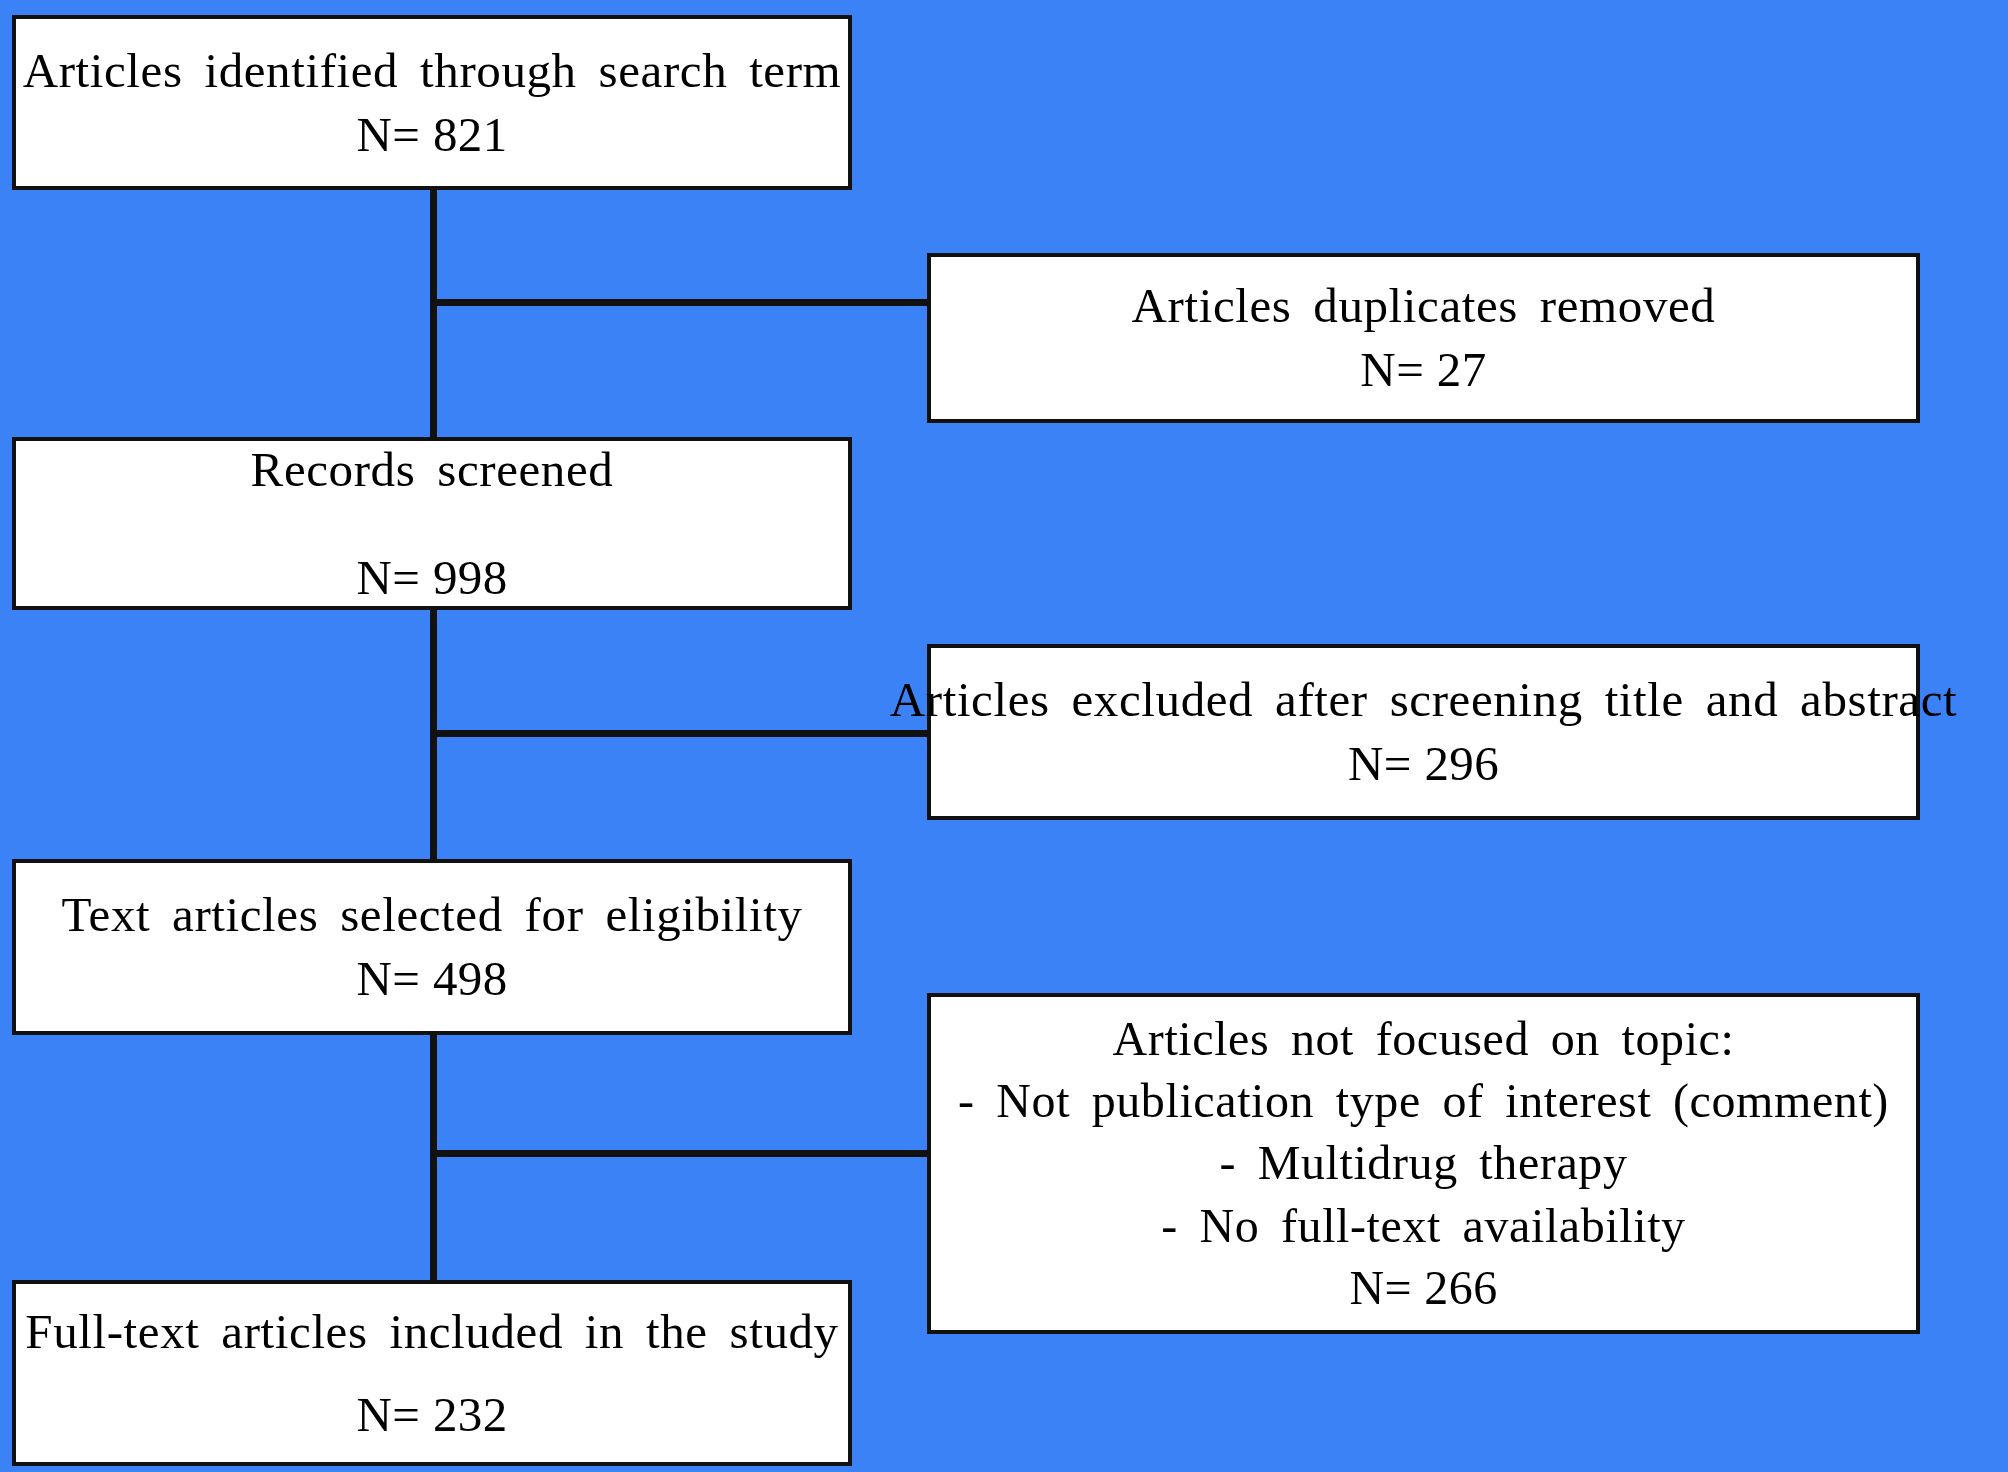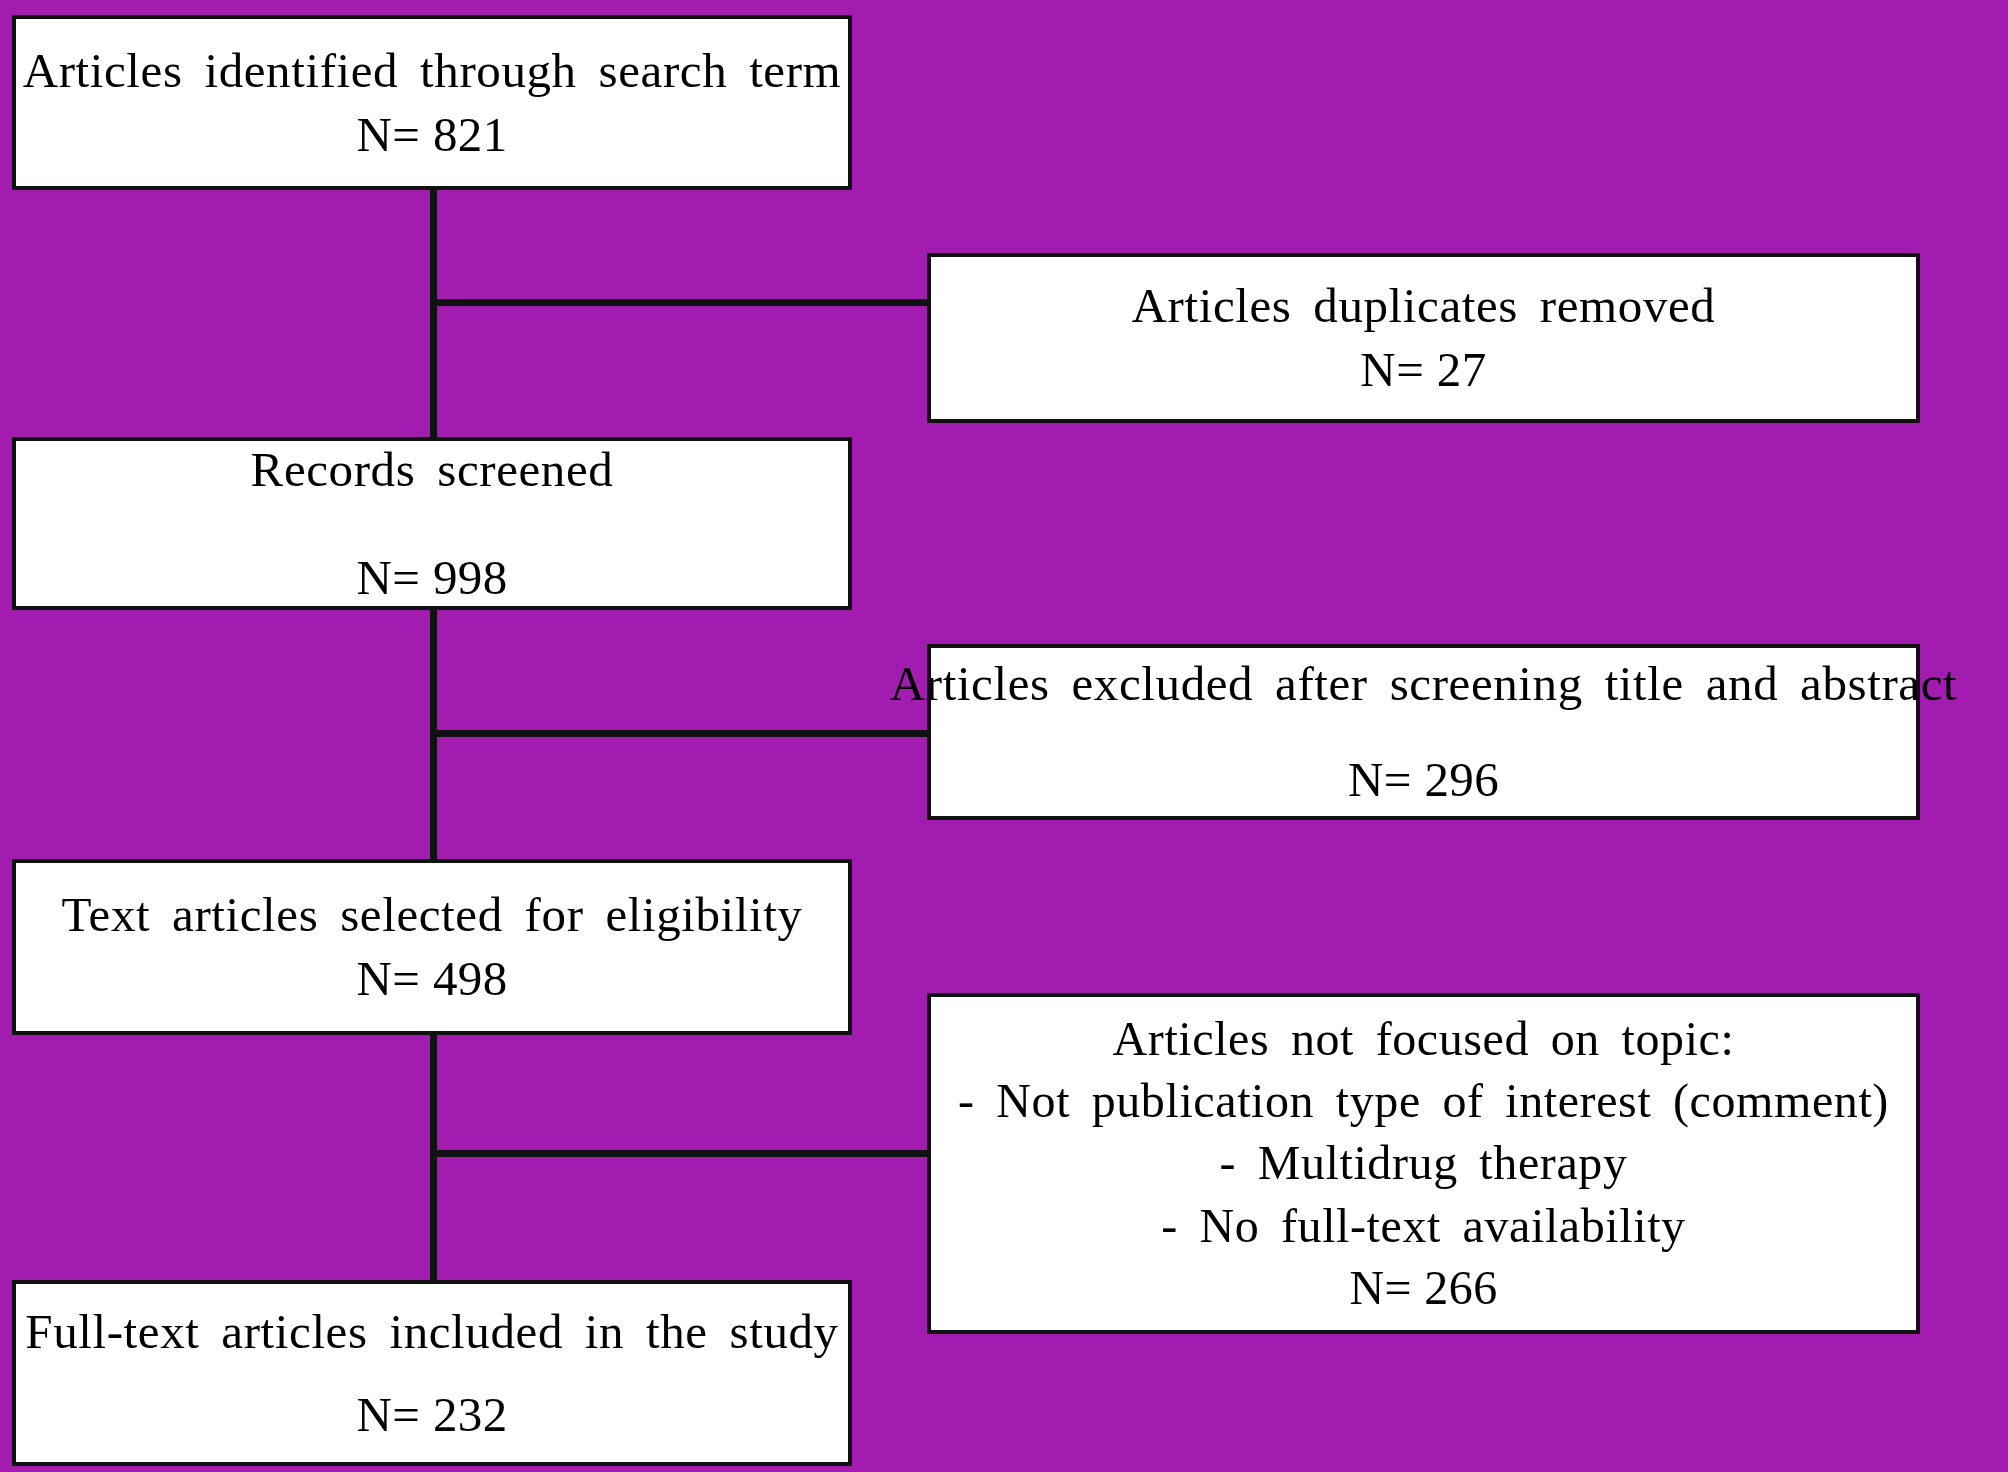--- a/index.html
+++ b/index.html
@@ -5,21 +5,21 @@
 <style>
   html, body {
     margin: 0;
     padding: 0;
     background: #ffffff;
   }
   #canvas {
     position: relative;
     width: 2008px;
     height: 1472px;
-    background: #a21caf;
+    background: #3b82f6;
     overflow: hidden;
     font-family: "Liberation Serif", "DejaVu Serif", serif;
     color: #000000;
   }
 
   
   .flow-box {
     position: absolute;
     box-sizing: border-box;
     border: 4px solid #111111;
@@ -48,21 +48,21 @@
   
   .box-left { left: 12px; width: 840px; }
   #box-identified   { top: 15px;   height: 175px; }
   #box-screened     { top: 437px;  height: 173px; gap: 44px; }
   #box-eligibility  { top: 859px;  height: 176px; }
   #box-included     { top: 1280px; height: 186px; gap: 19px; }
 
   
   .box-right { left: 927px; width: 993px; }
   #box-duplicates   { top: 212px;  height: 170px; margin-top: 41px; }
-  #box-excluded     { top: 644px;  height: 176px; justify-content: space-between; }
+  #box-excluded     { top: 644px;  height: 176px; }
   #box-notfocused   { top: 993px;  height: 341px; }
 
   #box-notfocused .line { line-height: 1.30; font-size: 48px; }
 
   
   .conn-v {
     position: absolute;
     left: 430px;
     width: 7px;
     background: #111111;

